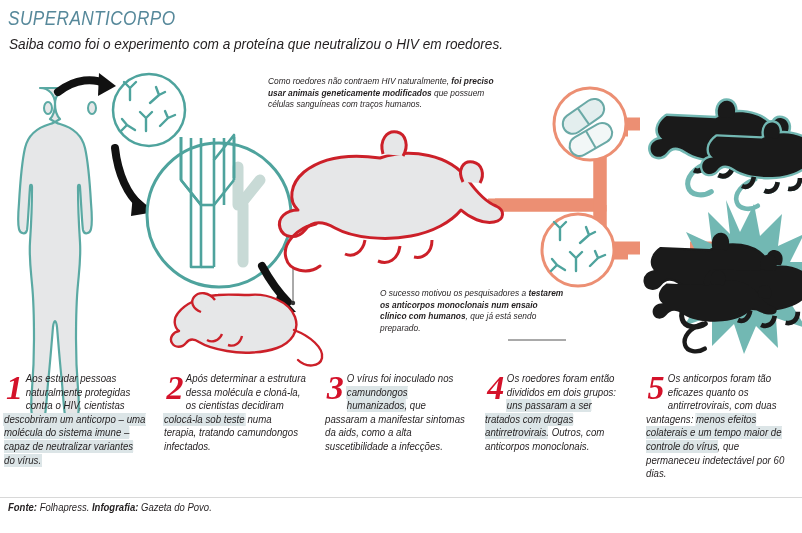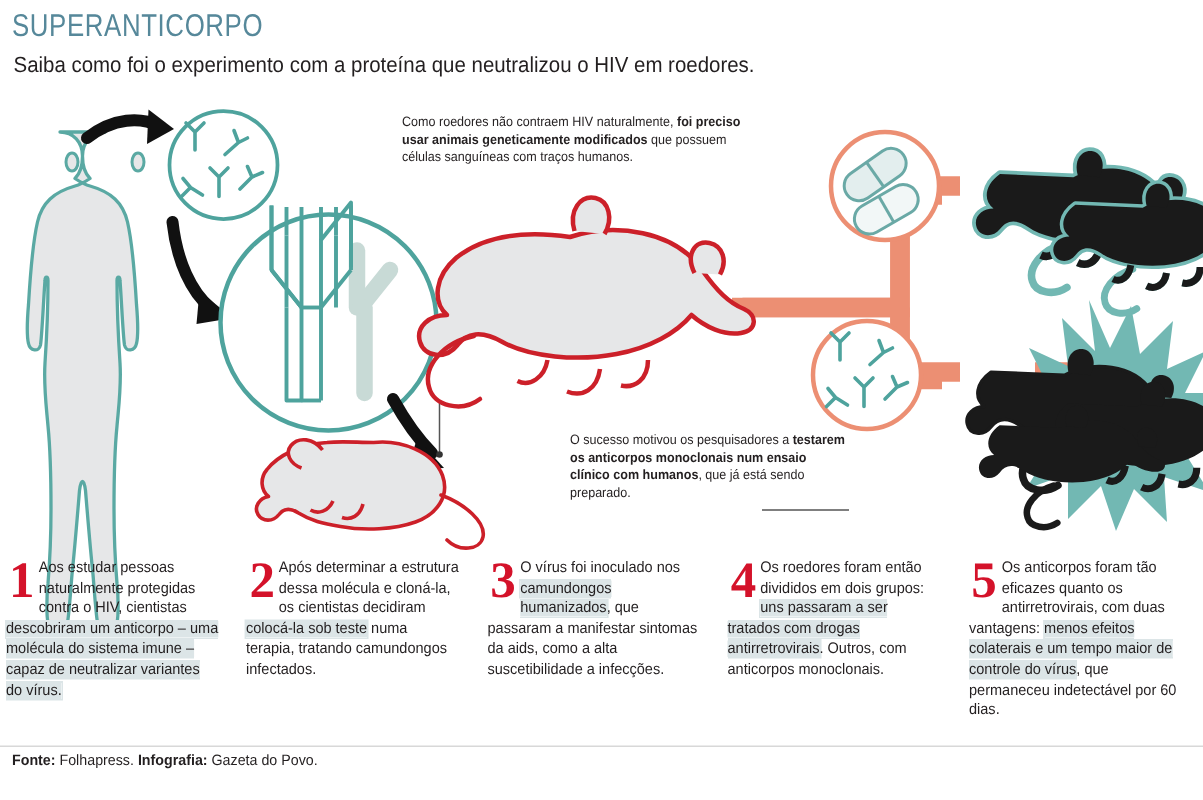--- a/index.html
+++ b/index.html
@@ -6,21 +6,21 @@
   html, body {
     margin: 0; padding: 0;
     background: #ffffff;
   }
   body {
     width: 802px; height: 533px;
     position: relative; overflow: hidden;
     font-family: "Liberation Sans", sans-serif;
     color: #231f20;
   }
-  #stage { position: absolute; inset: 0; }
+  #stage { position: absolute; inset: 0; font-style: italic; }
 
   
   .title {
     position: absolute; left: 8px; top: 6px;
     font-size: 21px; letter-spacing: .5px;
     color: #56889a;
     font-family: "Liberation Sans Narrow", "Liberation Sans", sans-serif;
     transform: scaleX(.82); transform-origin: left top;
     font-weight: 400;
   }

